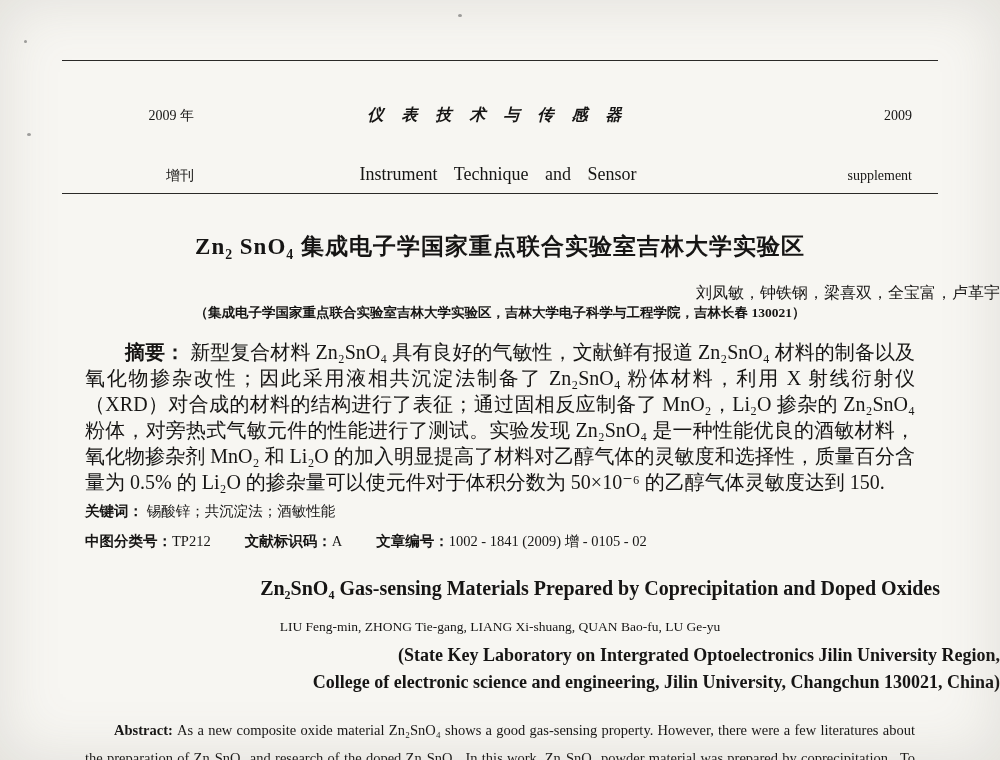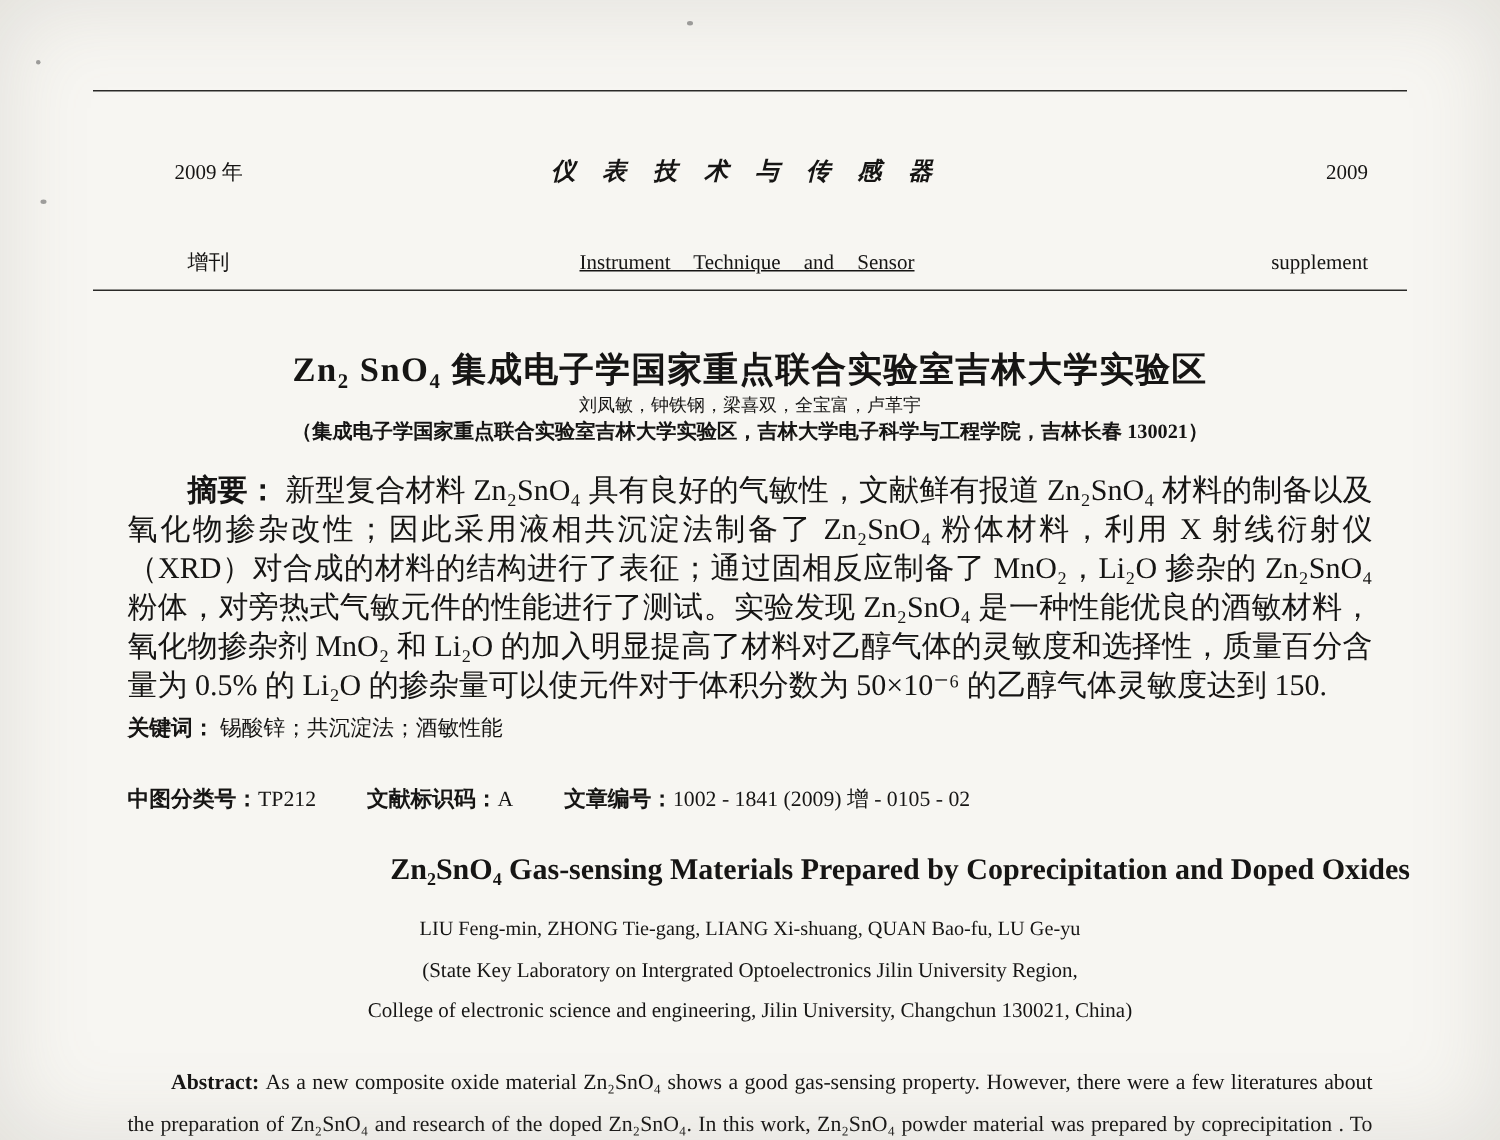--- a/index.html
+++ b/index.html
@@ -29,85 +29,85 @@
     border-top: 1.5px solid #2b2a28;
     border-bottom: 1.5px solid #2b2a28;
     padding: 5px 26px 7px 22px;
   }
   .jrow {
     display: flex;
     align-items: baseline;
     line-height: 20px;
     font-size: 14px;
   }
-  .jleft  { width: 110px; text-align: center; margin-top: 25px; }
+  .jleft  { width: 110px; text-align: right; margin-top: 25px; }
   .jmid   { flex: 1; text-align: center; }
   .jright { width: 110px; text-align: right; margin-top: 40px; }
   .jtitle-cn {
     font-weight: bold;
     font-style: italic;
     font-size: 16px;
     letter-spacing: 7px;
     margin-top: 28px;
   }
   .jtitle-en {
-    font-size: 14px;
+    font-size: 18px;
     word-spacing: 12px;
-    text-decoration: underline;
   }
   
   .title-cn {
     margin: 37px 70px 0 70px;
     text-align: center;
     font-size: 23px;
     font-weight: bold;
     letter-spacing: 1px;
   }
   .authors-cn {
-    text-align: center;
-    font-size: 12px;
+    margin-top: 21px;
+    text-align: right;
+    font-size: 16px;
   }
   .affil-cn {
     text-align: center;
     font-size: 13.5px;
     font-weight: bold;
   }
   .abstract-cn {
     margin: 17px 85px 0 85px;
     font-size: 20px;
     line-height: 26px;
     text-align: justify;
     text-indent: 2em;
   }
   .keywords-line, .meta-line {
     margin: 0 85px;
     font-size: 14.5px;
     line-height: 27px;
   }
   .keywords-line { margin-top: 3px; }
-  .meta-line { margin-top: 20px; font-family: Liberation Serif, serif; }
+  .meta-line { margin-top: 3px; font-family: Liberation Serif, serif; }
   .b { font-weight: bold; text-align: center; }
   .meta-gap { display: inline-block; width: 34px; }
   
   .title-en {
     margin: 22px 60px 0 60px;
     text-align: right;
     font-size: 20px;
     font-weight: bold;
   }
   .authors-en {
     margin-top: 19px;
     text-align: center;
     font-size: 13.5px;
   }
   .affil-en {
     margin-top: 7px;
-    text-align: center;
-    font-size: 14px;
-    font-weight: normal;
+    text-align: right;
+    font-size: 18px;
+    font-weight: bold;
     line-height: 27px;
   }
   .abstract-en {
     margin: 21px 85px 0 85px;
     font-size: 14.5px;
     line-height: 27.5px;
     text-align: justify;
     text-indent: 2em;
   }
 </style>

